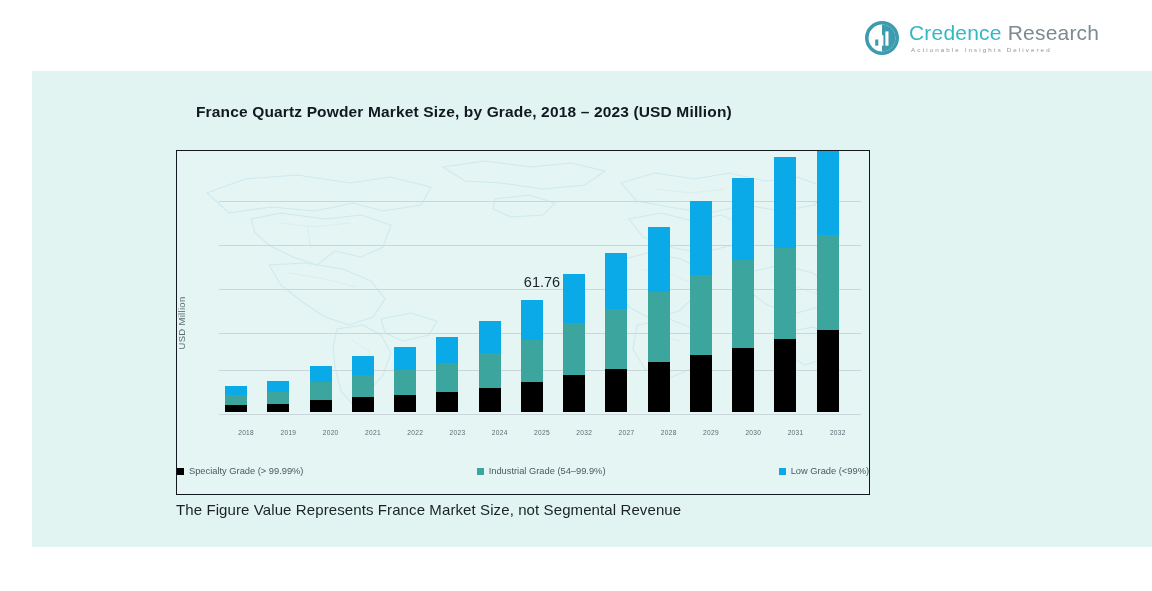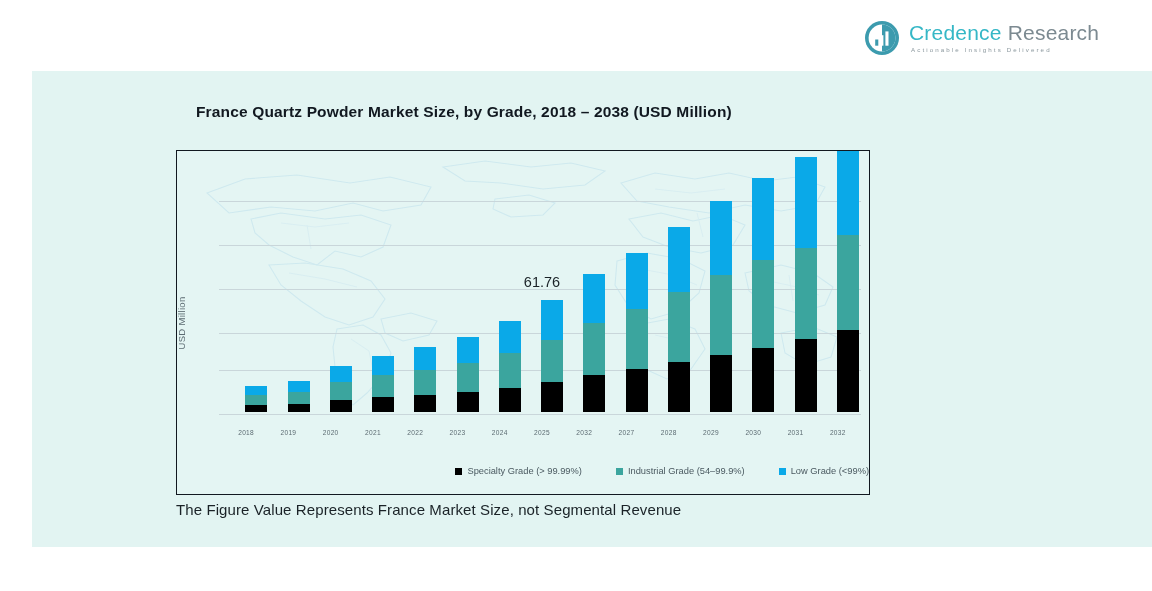--- a/index.html
+++ b/index.html
@@ -70,21 +70,21 @@
     right: 10px; bottom: 82px;
   }
   .bars {
     position: absolute; inset: 0;
     display: flex; align-items: flex-end;
     justify-content: space-between;
   }
   .bar-col {
     position: relative; height: 100%;
     display: flex; flex-direction: column; justify-content: flex-end;
-    align-items: flex-end; flex: 1 1 0;
+    align-items: flex-start; flex: 1 1 0;
   }
   .bar { width: 22px; display: flex; flex-direction: column; justify-content: flex-end; }
   .seg { width: 100%; }
   .seg-low { background: #0AA9E8; }
   .seg-ind { background: #3BA59E; }
   .seg-spec { background: #000000; }
 
   .bar-label {
     position: absolute; left: 50%; transform: translateX(-50%);
     font-size: 14.5px; color: #1A2227; white-space: nowrap;
@@ -96,21 +96,21 @@
     display: flex; justify-content: space-between;
   }
   .xtick {
     flex: 1 1 0; text-align: center;
     font-size: 6.6px; color: #5C6B72; letter-spacing: .3px;
   }
 
   
   .legend {
     position: absolute; left: 0; right: 0; bottom: 18px;
-    display: flex; justify-content: flex-end; align-items: center; gap: 34px;
+    display: flex; justify-content: space-between; align-items: center; gap: 34px;
   }
   .legend-item { display: flex; align-items: center; gap: 5px; }
   .swatch { width: 7px; height: 7px; flex: 0 0 7px; }
   .legend-label { font-size: 9.3px; color: #4A5960; white-space: nowrap; }
 
   .footnote {
     position: absolute; left: 176px; top: 501px;
     font-size: 15px; color: #1A2227; letter-spacing: .1px; white-space: nowrap;
   }
 </style>
@@ -132,21 +132,21 @@
       <div class="brand-line1">
         <span class="brand-credence">Credence</span>
         <span class="brand-research">Research</span>
       </div>
       <div class="brand-tagline">Actionable Insights Delivered</div>
     </div>
   </div>
 
   <div class="panel"></div>
 
-  <div class="chart-title">France Quartz Powder Market Size, by Grade, 2018 – 2038 (USD Million)</div>
+  <div class="chart-title">France Quartz Powder Market Size, by Grade, 2018 – 2023 (USD Million)</div>
 
   <div class="plot-frame">
 
     <svg class="map-watermark" viewBox="0 0 680 270" preserveAspectRatio="none">
       <g fill="none" stroke="#BEE0EC" stroke-width="1.1">
         <path d="M22 40 L60 26 L112 22 L165 30 L205 24 L246 34 L236 52 L198 58 L168 50 L130 58 L86 54 L44 60 Z"></path>
         <path d="M66 66 L96 60 L140 66 L176 62 L206 72 L198 94 L176 104 L150 98 L132 112 L108 104 L84 92 L70 80 Z"></path>
         <path d="M84 112 L120 110 L158 116 L186 128 L200 146 L188 164 L164 172 L140 164 L116 148 L96 132 Z"></path>
         <path d="M152 176 L178 172 L196 182 L206 200 L198 222 L182 240 L168 252 L156 238 L150 214 L148 194 Z"></path>
         <path d="M196 166 L226 160 L252 168 L244 182 L218 188 L200 180 Z"></path>

